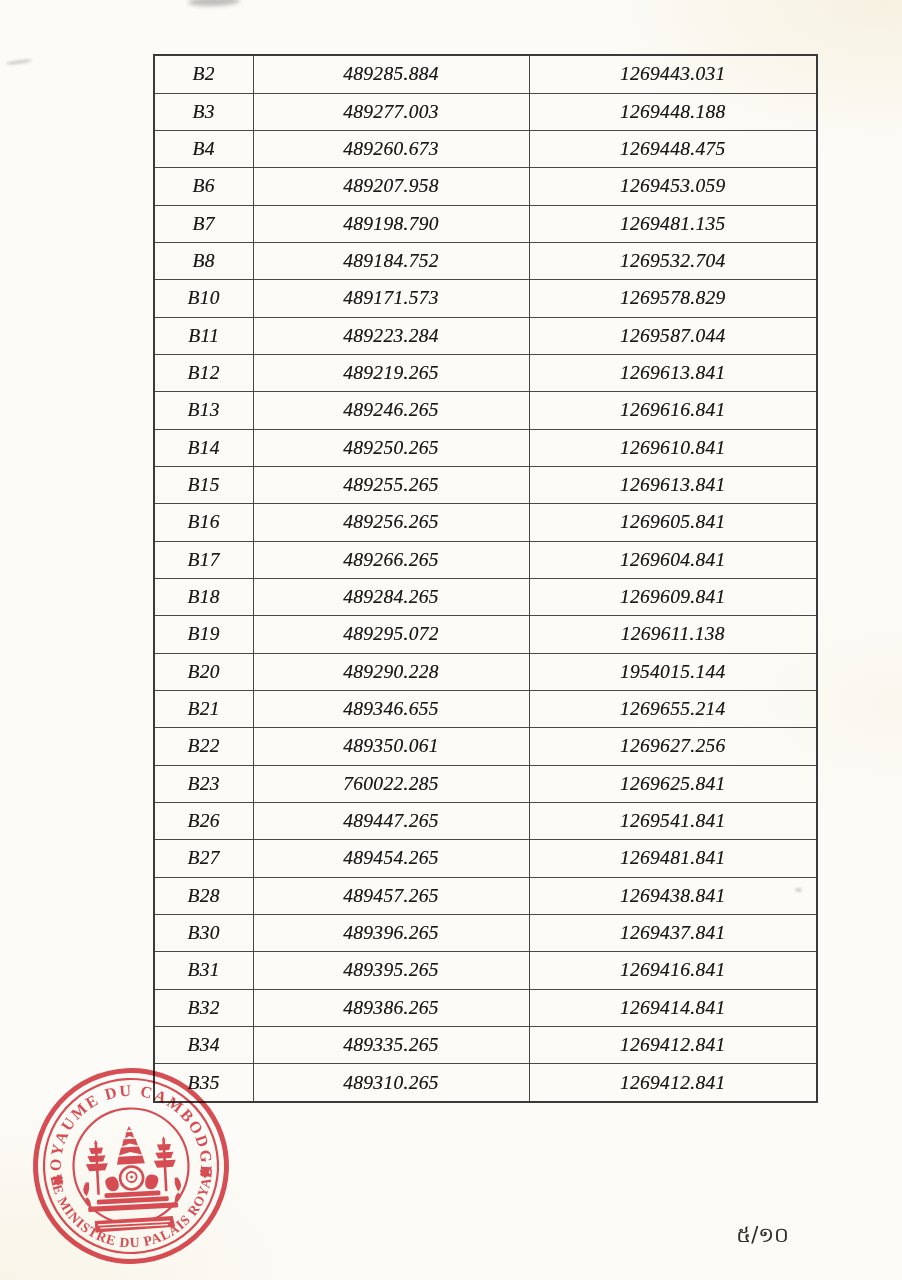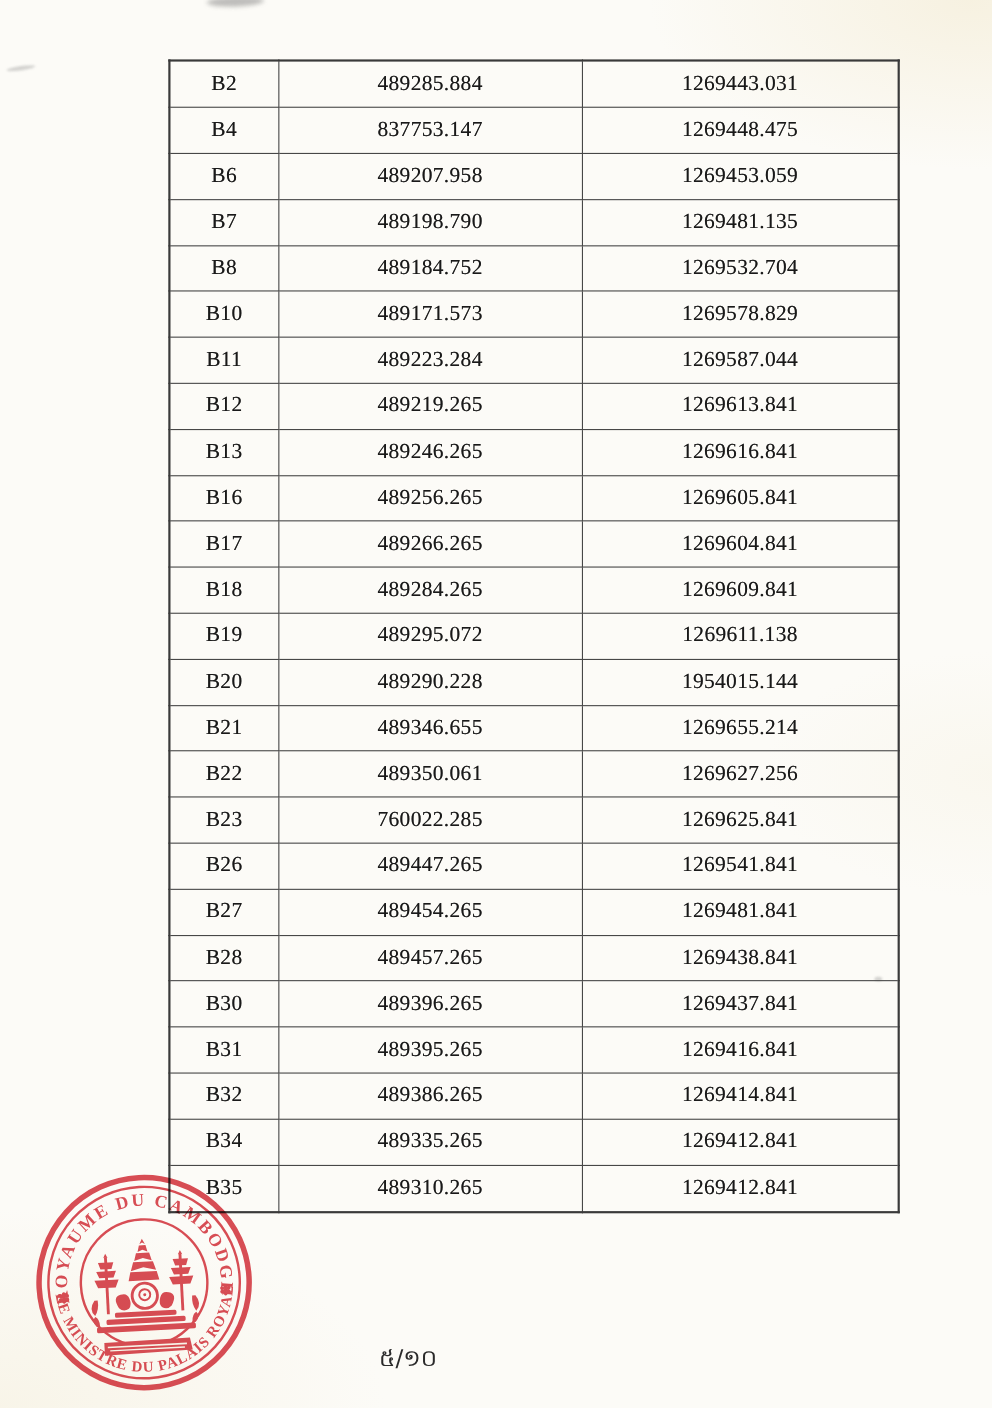--- a/index.html
+++ b/index.html
@@ -18,21 +18,21 @@
   
   .smudge{position:absolute;border-radius:50%;pointer-events:none;}
   .smudge.s-top{left:188px;top:-3px;width:52px;height:9px;background:rgba(90,90,90,.38);filter:blur(2px);transform:rotate(-2deg);}
   .smudge.s-left{left:6px;top:60px;width:26px;height:4px;background:rgba(120,120,120,.30);filter:blur(1.2px);transform:rotate(-8deg);}
   .smudge.s-dot{left:795px;top:888px;width:7px;height:4px;background:rgba(120,120,120,.30);filter:blur(1px);}
 
   table.coords{
     position:absolute;left:153px;top:54px;
     width:663px;height:1049px;
     border-collapse:collapse;table-layout:fixed;
-    font-size:19.5px;letter-spacing:.3px;
+    font-size:19.5px;letter-spacing:.3px;font-style:italic;
   }
   table.coords td{
     border:1.6px solid #474747;
     text-align:center;vertical-align:middle;
     padding:0;
     color:#191919;
     text-shadow:0 0 .5px rgba(20,20,20,.6);
   }
   table.coords{border:2.2px solid #3a3a3a;}
 
@@ -43,23 +43,24 @@
     mix-blend-mode:multiply;
     opacity:.93;
   }
   .stamp text{
     font-family:"Liberation Serif","DejaVu Serif",serif;
     font-weight:bold;
     fill:#d8404a;
   }
   .footer-page-number{
     position:absolute;left:0;top:1221px;width:742px;
-    text-align:center;
+    text-align:right;
     font-size:21px;color:#2a2a2a;
     font-family:"DejaVu Sans","Liberation Sans",sans-serif;
+    padding-left:47px;
   }
 </style>
 </head>
 <body>
 
 <div class="page">
 
   <div class="smudge s-top"></div>
   <div class="smudge s-left"></div>
   <div class="smudge s-dot"></div>
@@ -70,22 +71,27 @@
       <col style="width:276px">
       <col style="width:288px">
     </colgroup>
     <tbody>
         <tr>
           <td>B2</td>
           <td>489285.884</td>
           <td>1269443.031</td>
         </tr>
         <tr>
+          <td>B3</td>
+          <td>489277.003</td>
+          <td>1269448.188</td>
+        </tr>
+        <tr>
           <td>B4</td>
-          <td>837753.147</td>
+          <td>489260.673</td>
           <td>1269448.475</td>
         </tr>
         <tr>
           <td>B6</td>
           <td>489207.958</td>
           <td>1269453.059</td>
         </tr>
         <tr>
           <td>B7</td>
           <td>489198.790</td>
@@ -108,20 +114,30 @@
         </tr>
         <tr>
           <td>B12</td>
           <td>489219.265</td>
           <td>1269613.841</td>
         </tr>
         <tr>
           <td>B13</td>
           <td>489246.265</td>
           <td>1269616.841</td>
+        </tr>
+        <tr>
+          <td>B14</td>
+          <td>489250.265</td>
+          <td>1269610.841</td>
+        </tr>
+        <tr>
+          <td>B15</td>
+          <td>489255.265</td>
+          <td>1269613.841</td>
         </tr>
         <tr>
           <td>B16</td>
           <td>489256.265</td>
           <td>1269605.841</td>
         </tr>
         <tr>
           <td>B17</td>
           <td>489266.265</td>
           <td>1269604.841</td>

